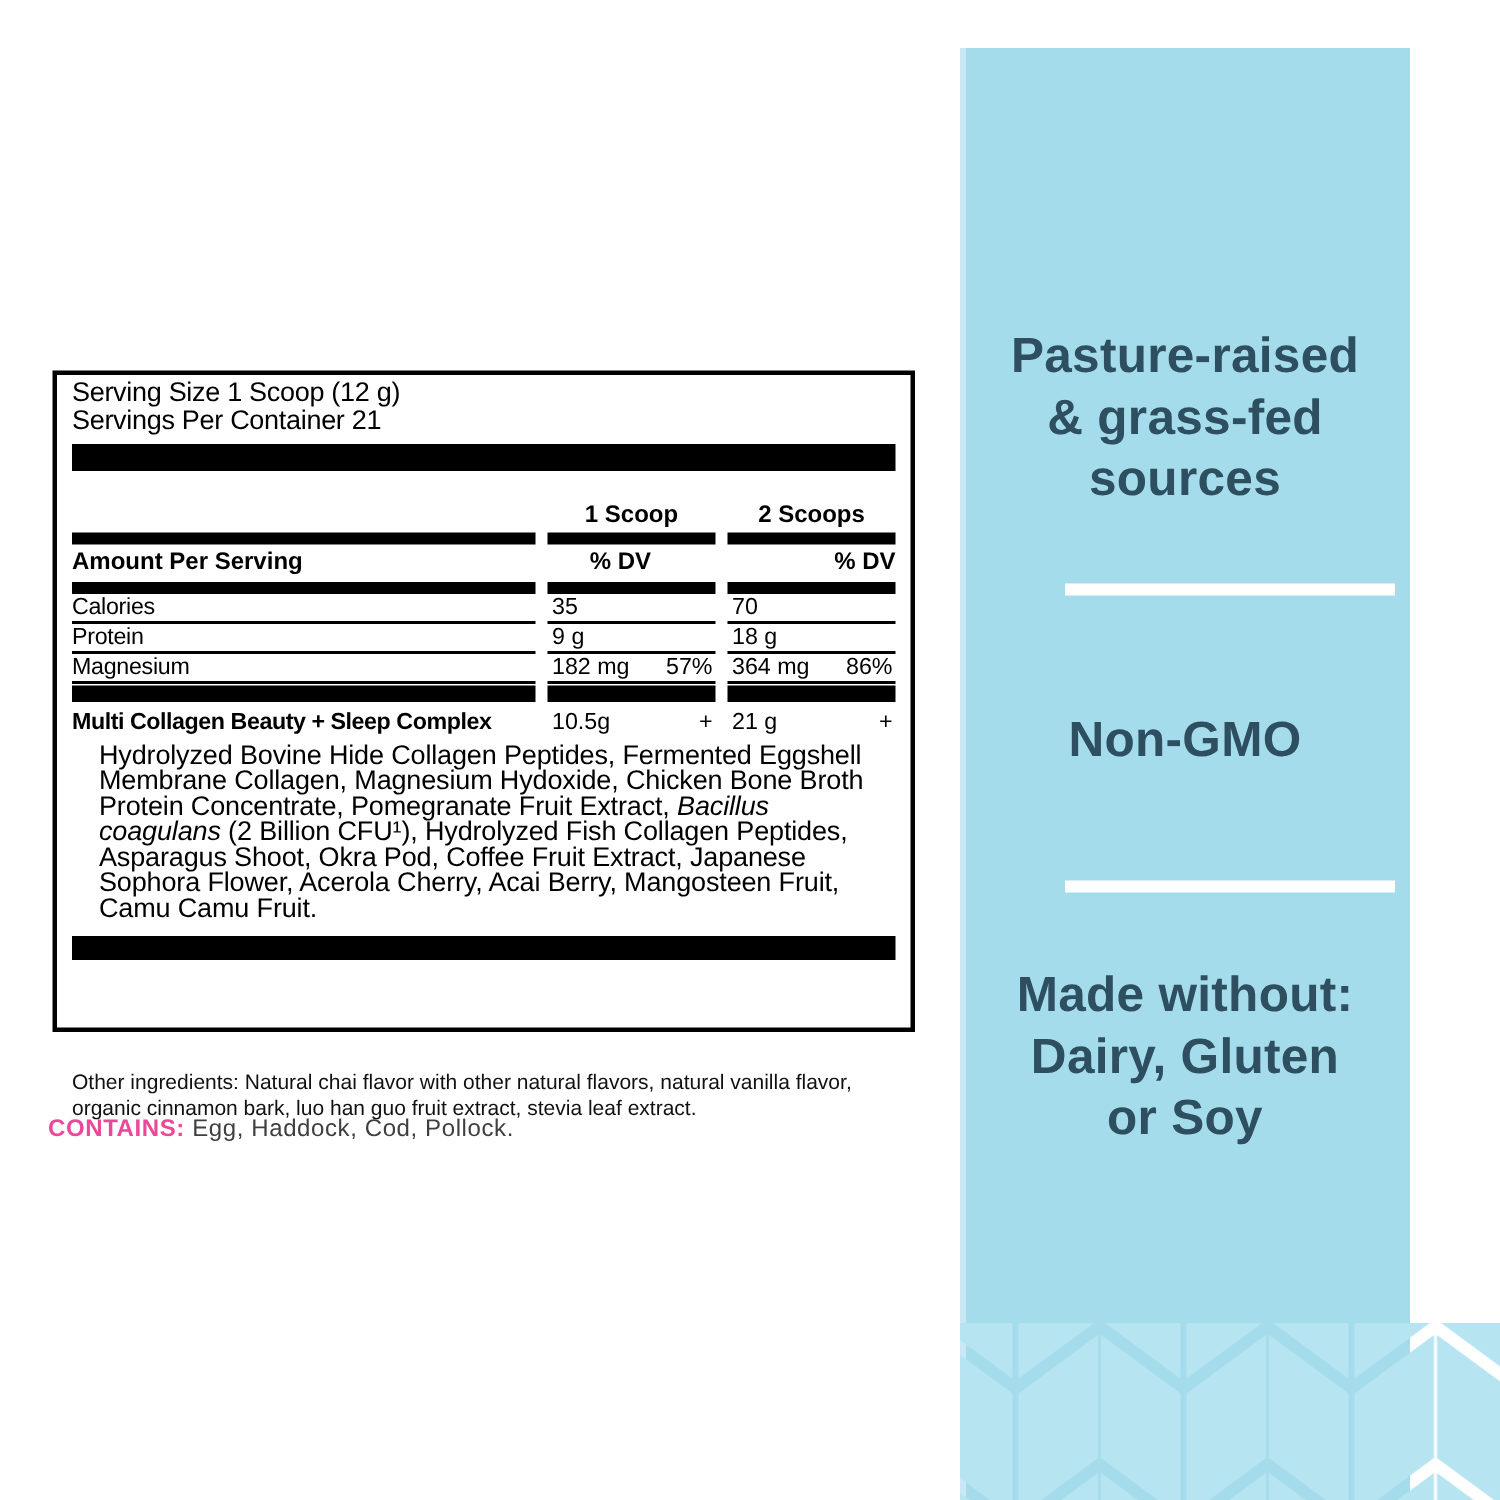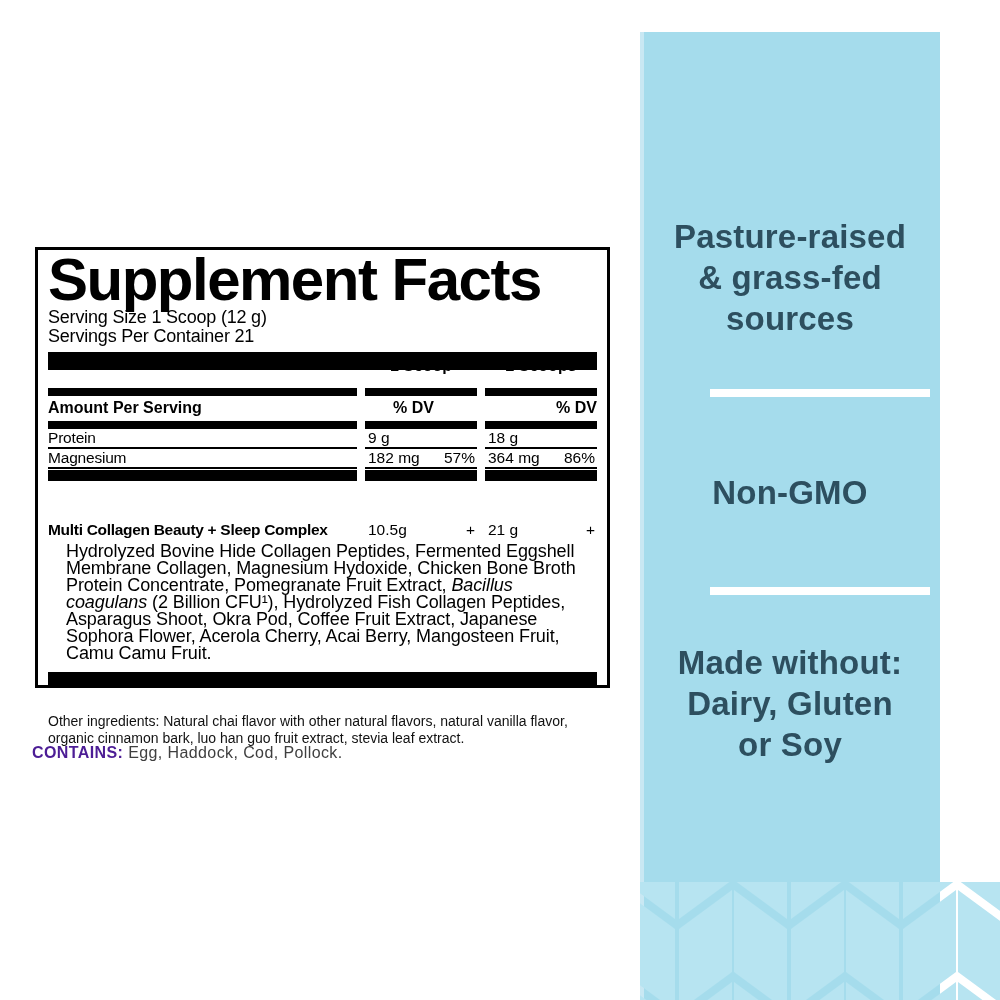--- a/index.html
+++ b/index.html
@@ -16,47 +16,47 @@
              border:3px solid var(--label-ink);padding:2px 10px 0 10px;overflow:hidden;background:#fff;}
   .facts-title{font-size:60px;line-height:56px;font-weight:bold;letter-spacing:-1.5px;white-space:nowrap;}
   .serving-line{font-size:18px;line-height:18.5px;letter-spacing:-0.2px;}
   .bar-full{height:18px;background:var(--label-ink);margin-top:7px;}
   .bar-bottom{height:16px;background:var(--label-ink);margin-top:10px;}
 
   .trow{display:flex;}
   .c-name{flex:1;min-width:0;}
   .c-val{width:112px;margin-left:8px;flex:0 0 112px;}
 
-  .scoop-row{height:18px;align-items:flex-end;padding-bottom:13px;font-weight:bold;font-size:16px;}
+  .scoop-row{height:41px;align-items:flex-end;padding-bottom:2px;font-weight:bold;font-size:16px;}
   .scoop-row .c-val{text-align:center;}
 
   .seg-bar > .c-name, .seg-bar > .c-val{background:var(--label-ink);height:8px;}
   .seg-bar.thick > .c-name, .seg-bar.thick > .c-val{height:11px;}
   .seg-bar.thick{margin-top:1px;}
 
   .amount-row{font-weight:bold;font-size:16px;padding:3px 0 4px;gap:43px;}
   .amount-row .c-val{text-align:right;}
 
   .nrow{font-size:15.5px;line-height:16px;}
   .nrow .c-name,.nrow .c-val{border-bottom:2px solid var(--label-ink);padding:1px 0 1px;}
   .nrow .c-name{white-space:nowrap;letter-spacing:-0.2px;}
   .nrow .c-val{display:flex;justify-content:space-between;padding-left:3px;padding-right:2px;}
 
-  .complex-row{font-size:15.5px;padding:16px 0 2px;margin-top:24px;}
+  .complex-row{font-size:15.5px;padding:5px 0 2px;}
   .complex-row .c-name{font-weight:bold;white-space:nowrap;letter-spacing:-0.3px;}
   .complex-row .c-val{display:flex;justify-content:space-between;padding-left:3px;padding-right:2px;}
 
   .complex-ing{margin:2px 0 0 18px;font-size:18px;line-height:17px;letter-spacing:-0.1px;}
   .complex-ing .it{font-style:italic;}
   .footnote{font-size:15.5px;padding:4px 0 0;}
 
   .other-ing{position:absolute;left:48px;top:693px;width:575px;font-size:14px;line-height:16.5px;
              white-space:pre-line;color:#111;margin-top:20px;}
   .contains-line{position:absolute;left:32px;top:744px;font-size:16px;letter-spacing:0.4px;color:var(--contains-ink);}
-  .contains-line b{color:#4c1d95;}
+  .contains-line b{color:#ec4899;}
 
   
   .blue-panel{position:absolute;left:640px;top:0;width:300px;height:1000px;background:var(--panel-bg);margin-top:32px;}
   .blue-panel .edge{position:absolute;left:0;top:0;width:4px;height:100%;background:var(--panel-edge);}
   .claim{position:absolute;left:0;width:100%;text-align:center;font-weight:bold;font-size:33px;
          line-height:41px;letter-spacing:0.2px;color:var(--claim-text);white-space:pre-line;}
   .claim.c1{top:184px;}
   .claim.c2{top:440px;}
   .claim.c3{top:610px;}
   .divider{position:absolute;left:70px;width:220px;height:8px;background:var(--divider);}
@@ -65,21 +65,20 @@
   .chevrons{position:absolute;left:0;bottom:0;width:360px;height:150px;display:block;}
   .chev-arm{fill:var(--chevron);}
 </style>
 </head>
 <body>
 
 <div class="page">
 
   <section>
     <div class="facts-box">
-      <div class="facts-title">Supplement Facts</div>
       <div class="serving-line">Serving Size 1 Scoop (12 g)</div>
       <div class="serving-line">Servings Per Container 21</div>
 
       <div class="bar-full"></div>
 
       <div class="trow scoop-row">
         <div class="c-name"></div>
         <div class="c-val">1 Scoop</div>
         <div class="c-val">2 Scoops</div>
       </div>
@@ -96,20 +95,31 @@
         <div class="c-val">% DV</div>
       </div>
 
       <div class="trow seg-bar">
         <div class="c-name"></div>
           <div class="c-val"></div>
           <div class="c-val"></div>
       </div>
 
       <div id="nutrient-rows">
+          <div class="trow nrow">
+            <div class="c-name">Calories</div>
+            <div class="c-val">
+              <span>35</span>
+              <span></span>
+            </div>
+            <div class="c-val">
+              <span>70</span>
+              <span></span>
+            </div>
+          </div>
           <div class="trow nrow">
             <div class="c-name">Protein</div>
             <div class="c-val">
               <span>9 g</span>
               <span></span>
             </div>
             <div class="c-val">
               <span>18 g</span>
               <span></span>
             </div>

